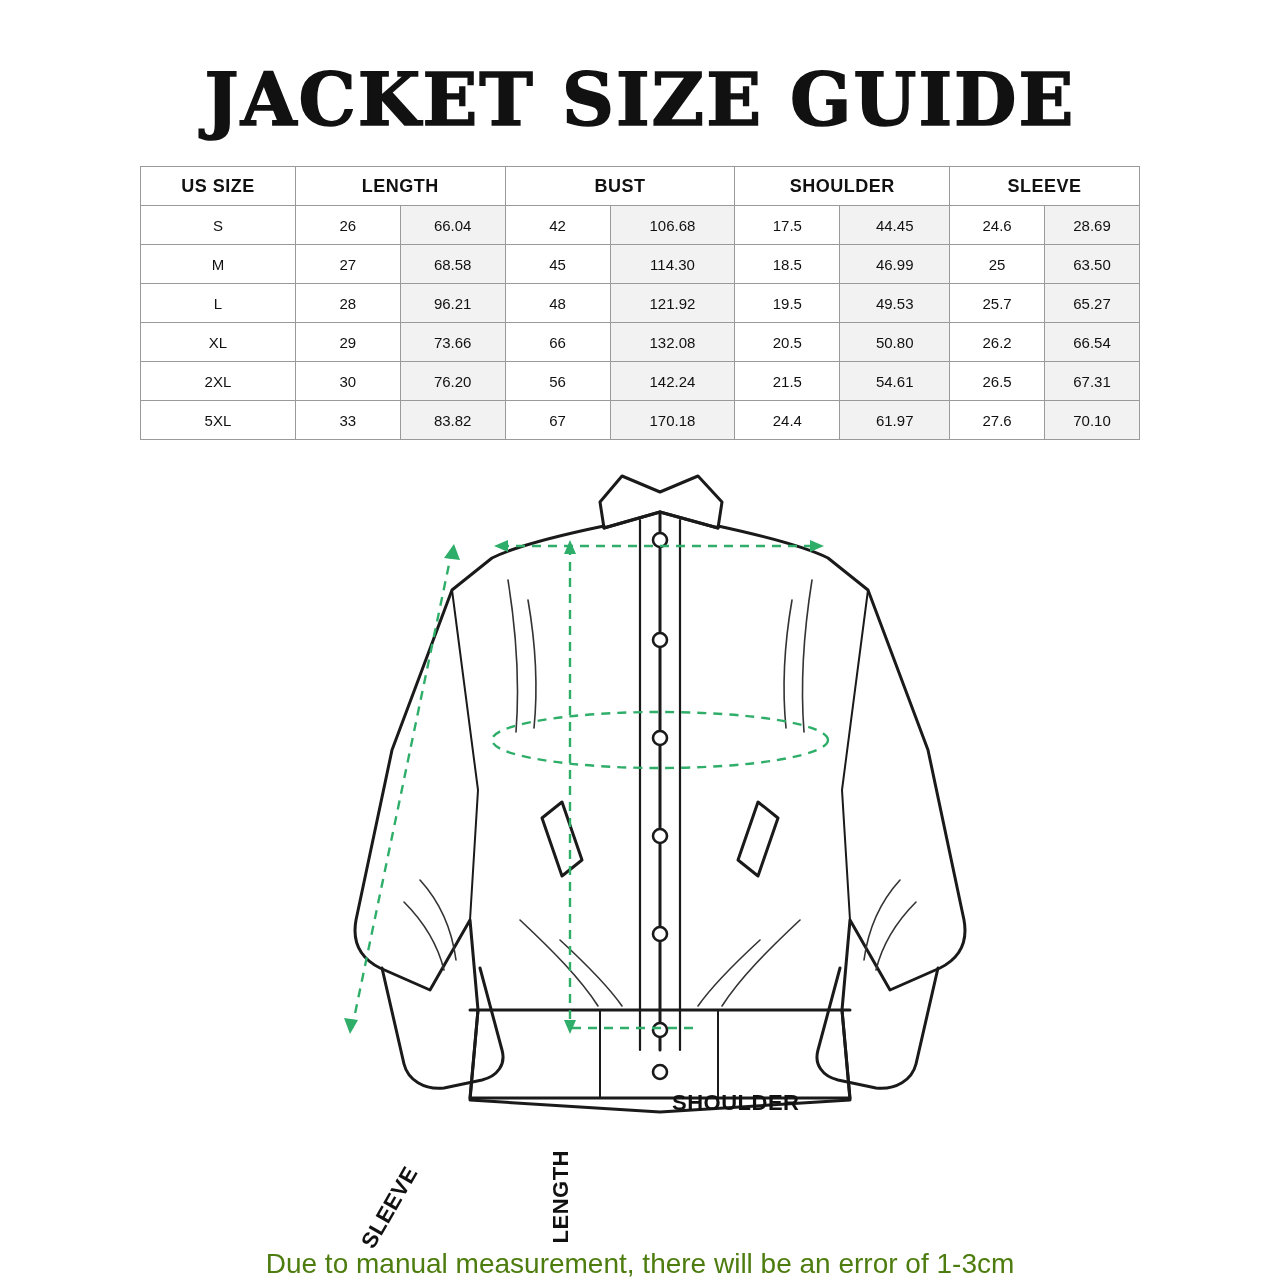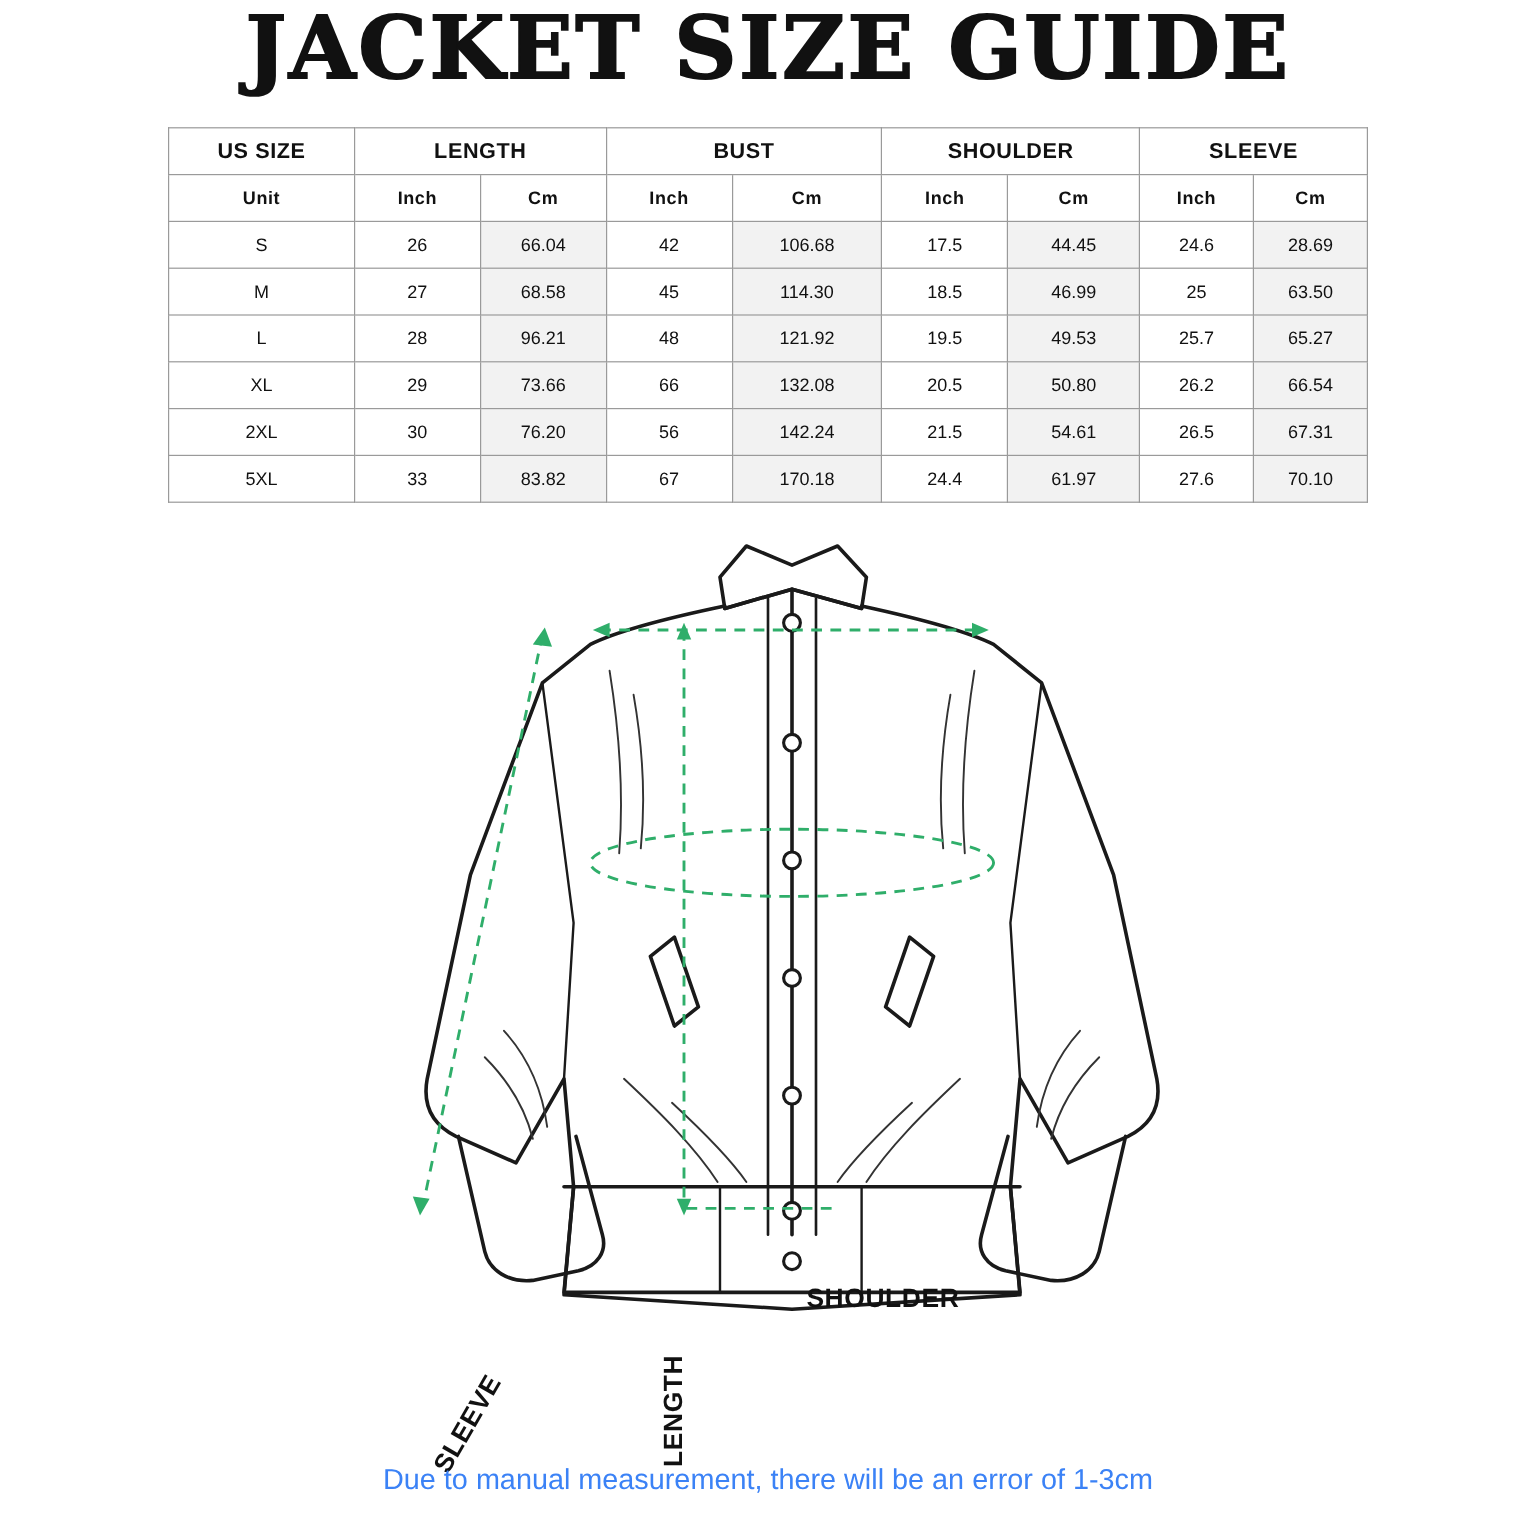--- a/index.html
+++ b/index.html
@@ -21,23 +21,24 @@
     position: relative;
   }
   
   .title {
     text-align: center;
     font-family: "DejaVu Serif", serif;
     font-weight: bold;
     font-size: 72px;
     letter-spacing: 2px;
     line-height: 1;
-    padding-top: 4px;
+    padding-top: 32px;
     color: #111;
     text-transform: uppercase;
+    margin-top: 32px;
     -webkit-text-stroke: 1.5px #111;
   }
   
   .table-wrap {
     width: 1000px;
     margin: 30px auto 0 auto;
   }
   table.size-table {
     border-collapse: collapse;
     width: 100%;
@@ -100,22 +101,22 @@
     transform: rotate(-60deg);
     transform-origin: left top;
   }
   
   .footnote {
     position: absolute;
     left: 0;
     right: 0;
     bottom: 32px;
     text-align: center;
-    color: #3b82f6;
-    font-size: 24px;
+    color: #4d7c0f;
+    font-size: 28px;
     font-family: "Liberation Sans", sans-serif;
   }
 </style>
 </head>
 <body>
 
 <div class="page">
 
   <div class="title">JACKET SIZE GUIDE</div>
 
@@ -133,31 +134,20 @@
           <col style="width:9.5%">
       </colgroup>
       <thead>
         <tr>
           <th class="plain">US SIZE</th>
           <th class="plain" colspan="2">LENGTH</th>
           <th class="plain" colspan="2">BUST</th>
           <th class="plain" colspan="2">SHOULDER</th>
           <th class="plain" colspan="2">SLEEVE</th>
         </tr>
-        <tr class="unit-row">
-          <th class="plain">Unit</th>
-          <th class="plain">Inch</th>
-          <th class="plain">Cm</th>
-          <th class="plain">Inch</th>
-          <th class="plain">Cm</th>
-          <th class="plain">Inch</th>
-          <th class="plain">Cm</th>
-          <th class="plain">Inch</th>
-          <th class="plain">Cm</th>
-        </tr>
       </thead>
       <tbody>
         <tr>
           <td class="plain">S</td>
           <td class="plain">26</td>
           <td class="shade">66.04</td>
           <td class="plain">42</td>
           <td class="shade">106.68</td>
           <td class="plain">17.5</td>
           <td class="shade">44.45</td>

